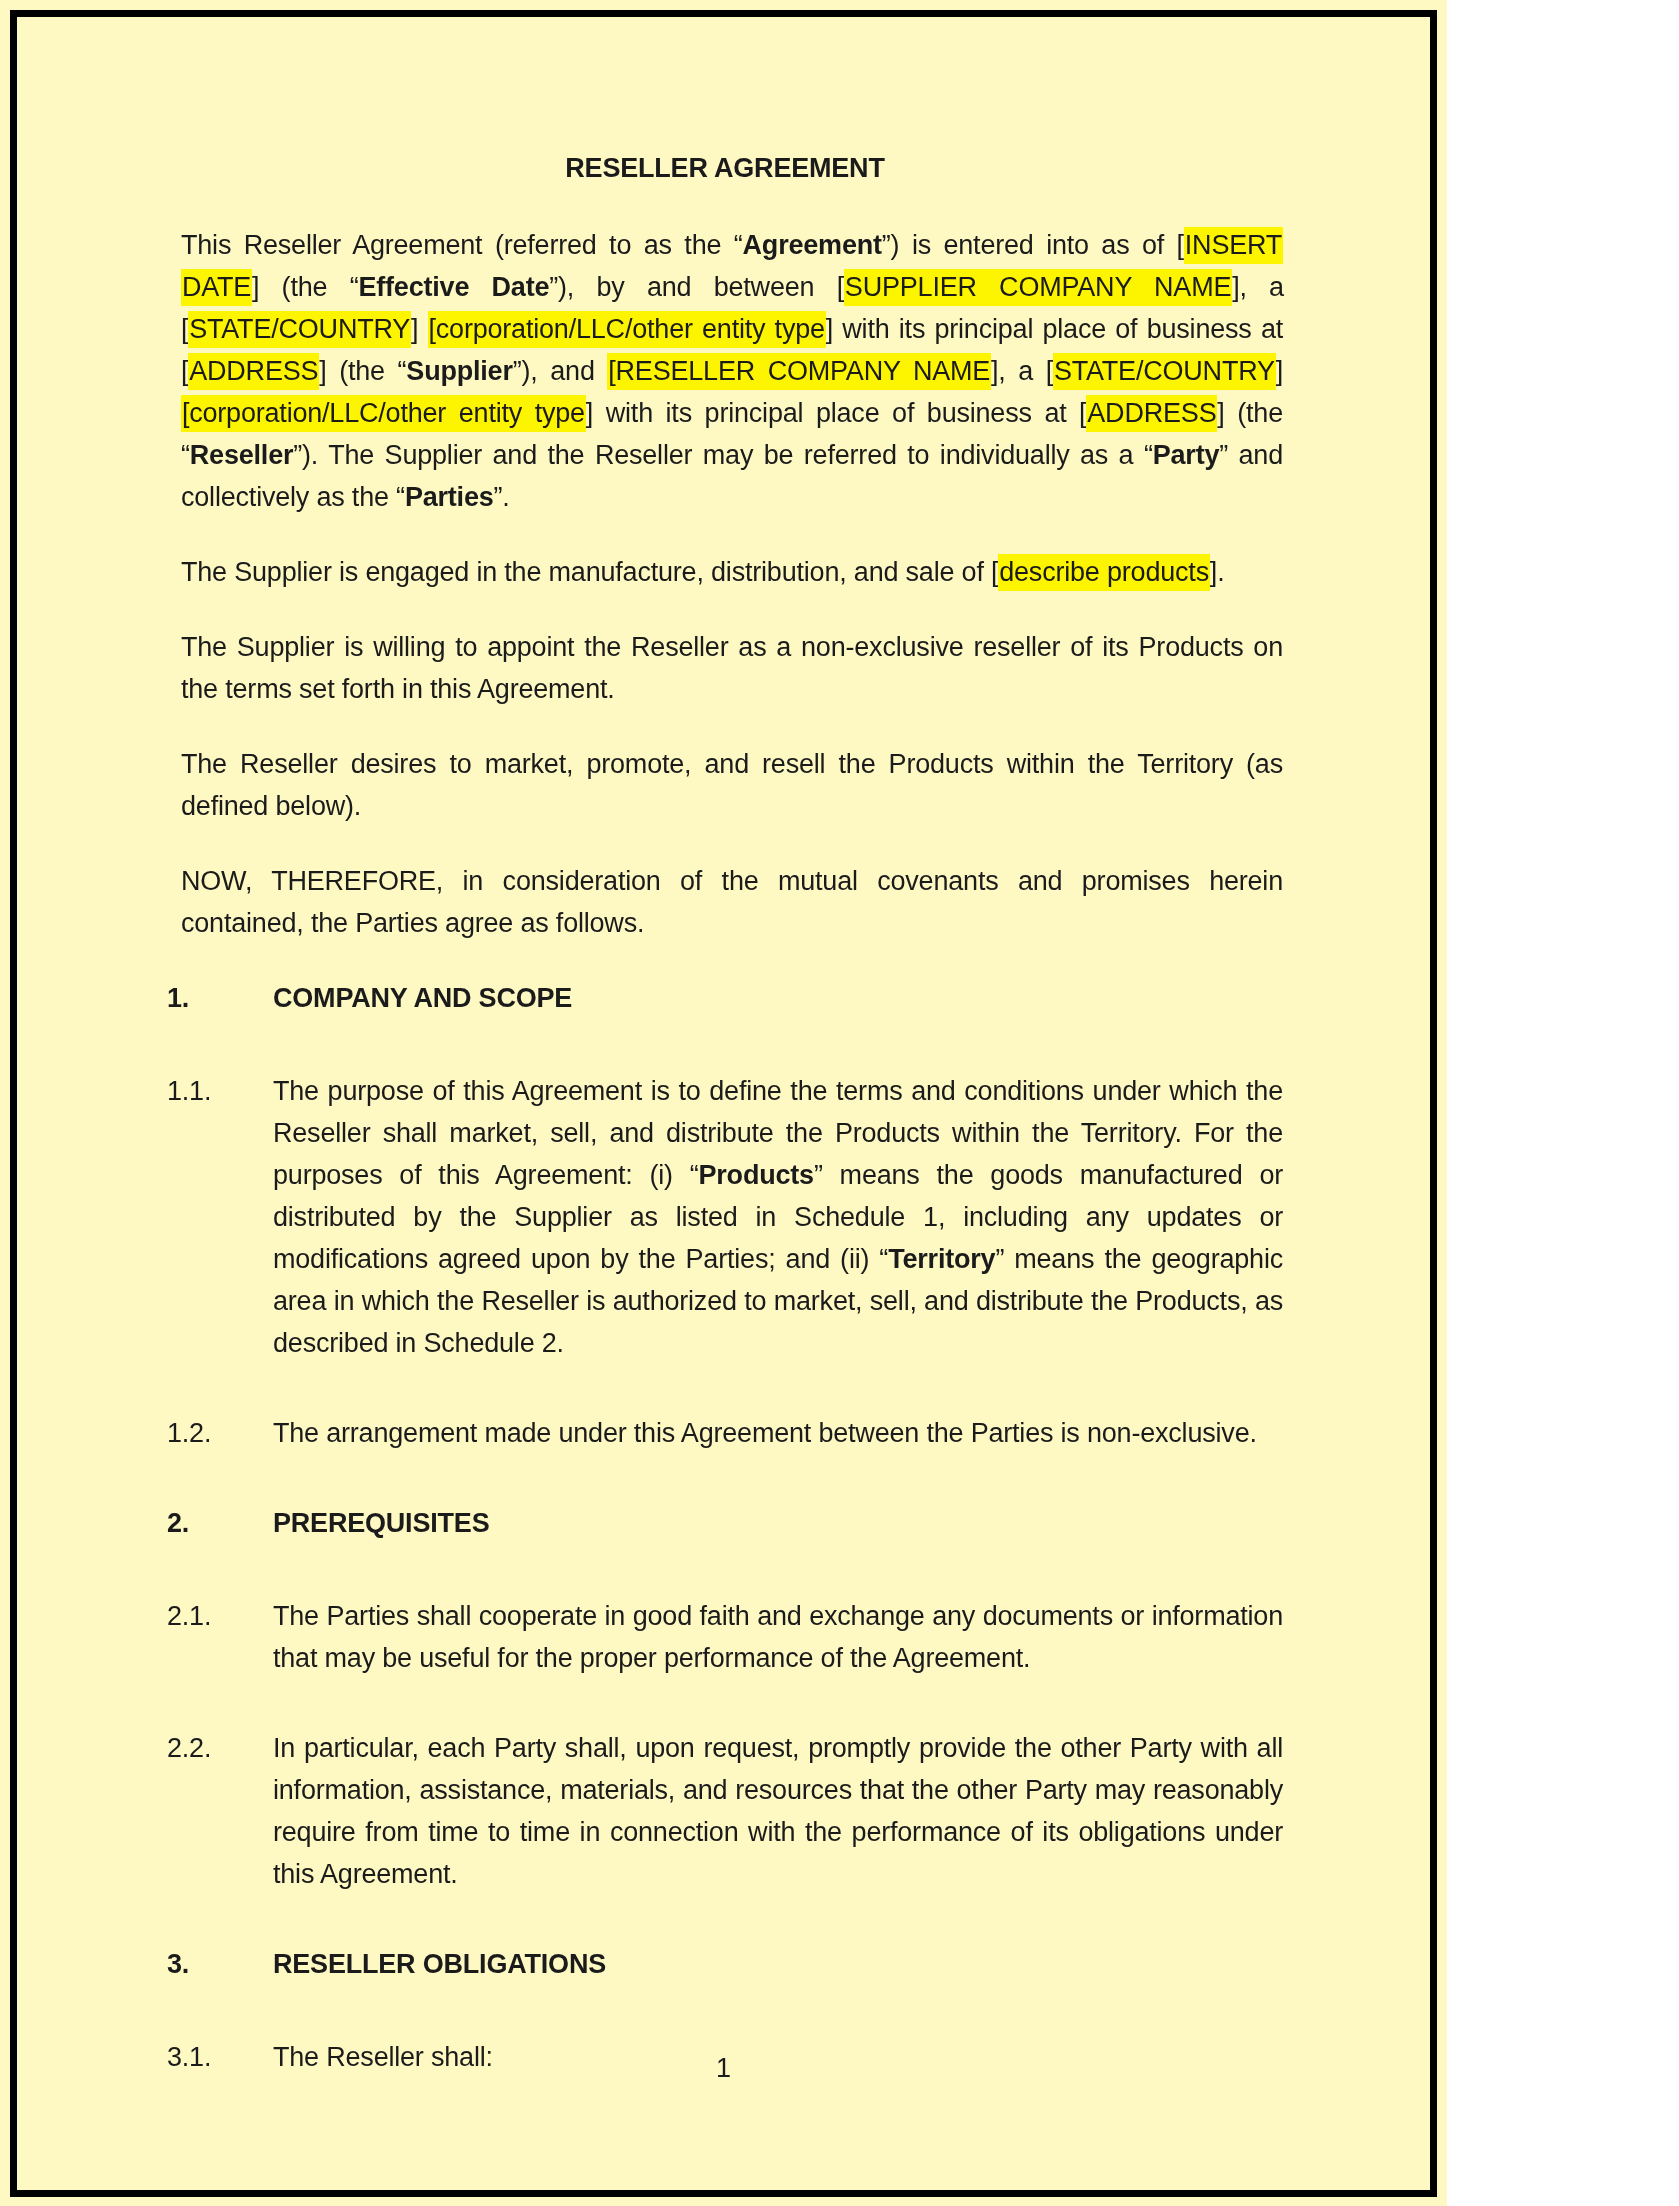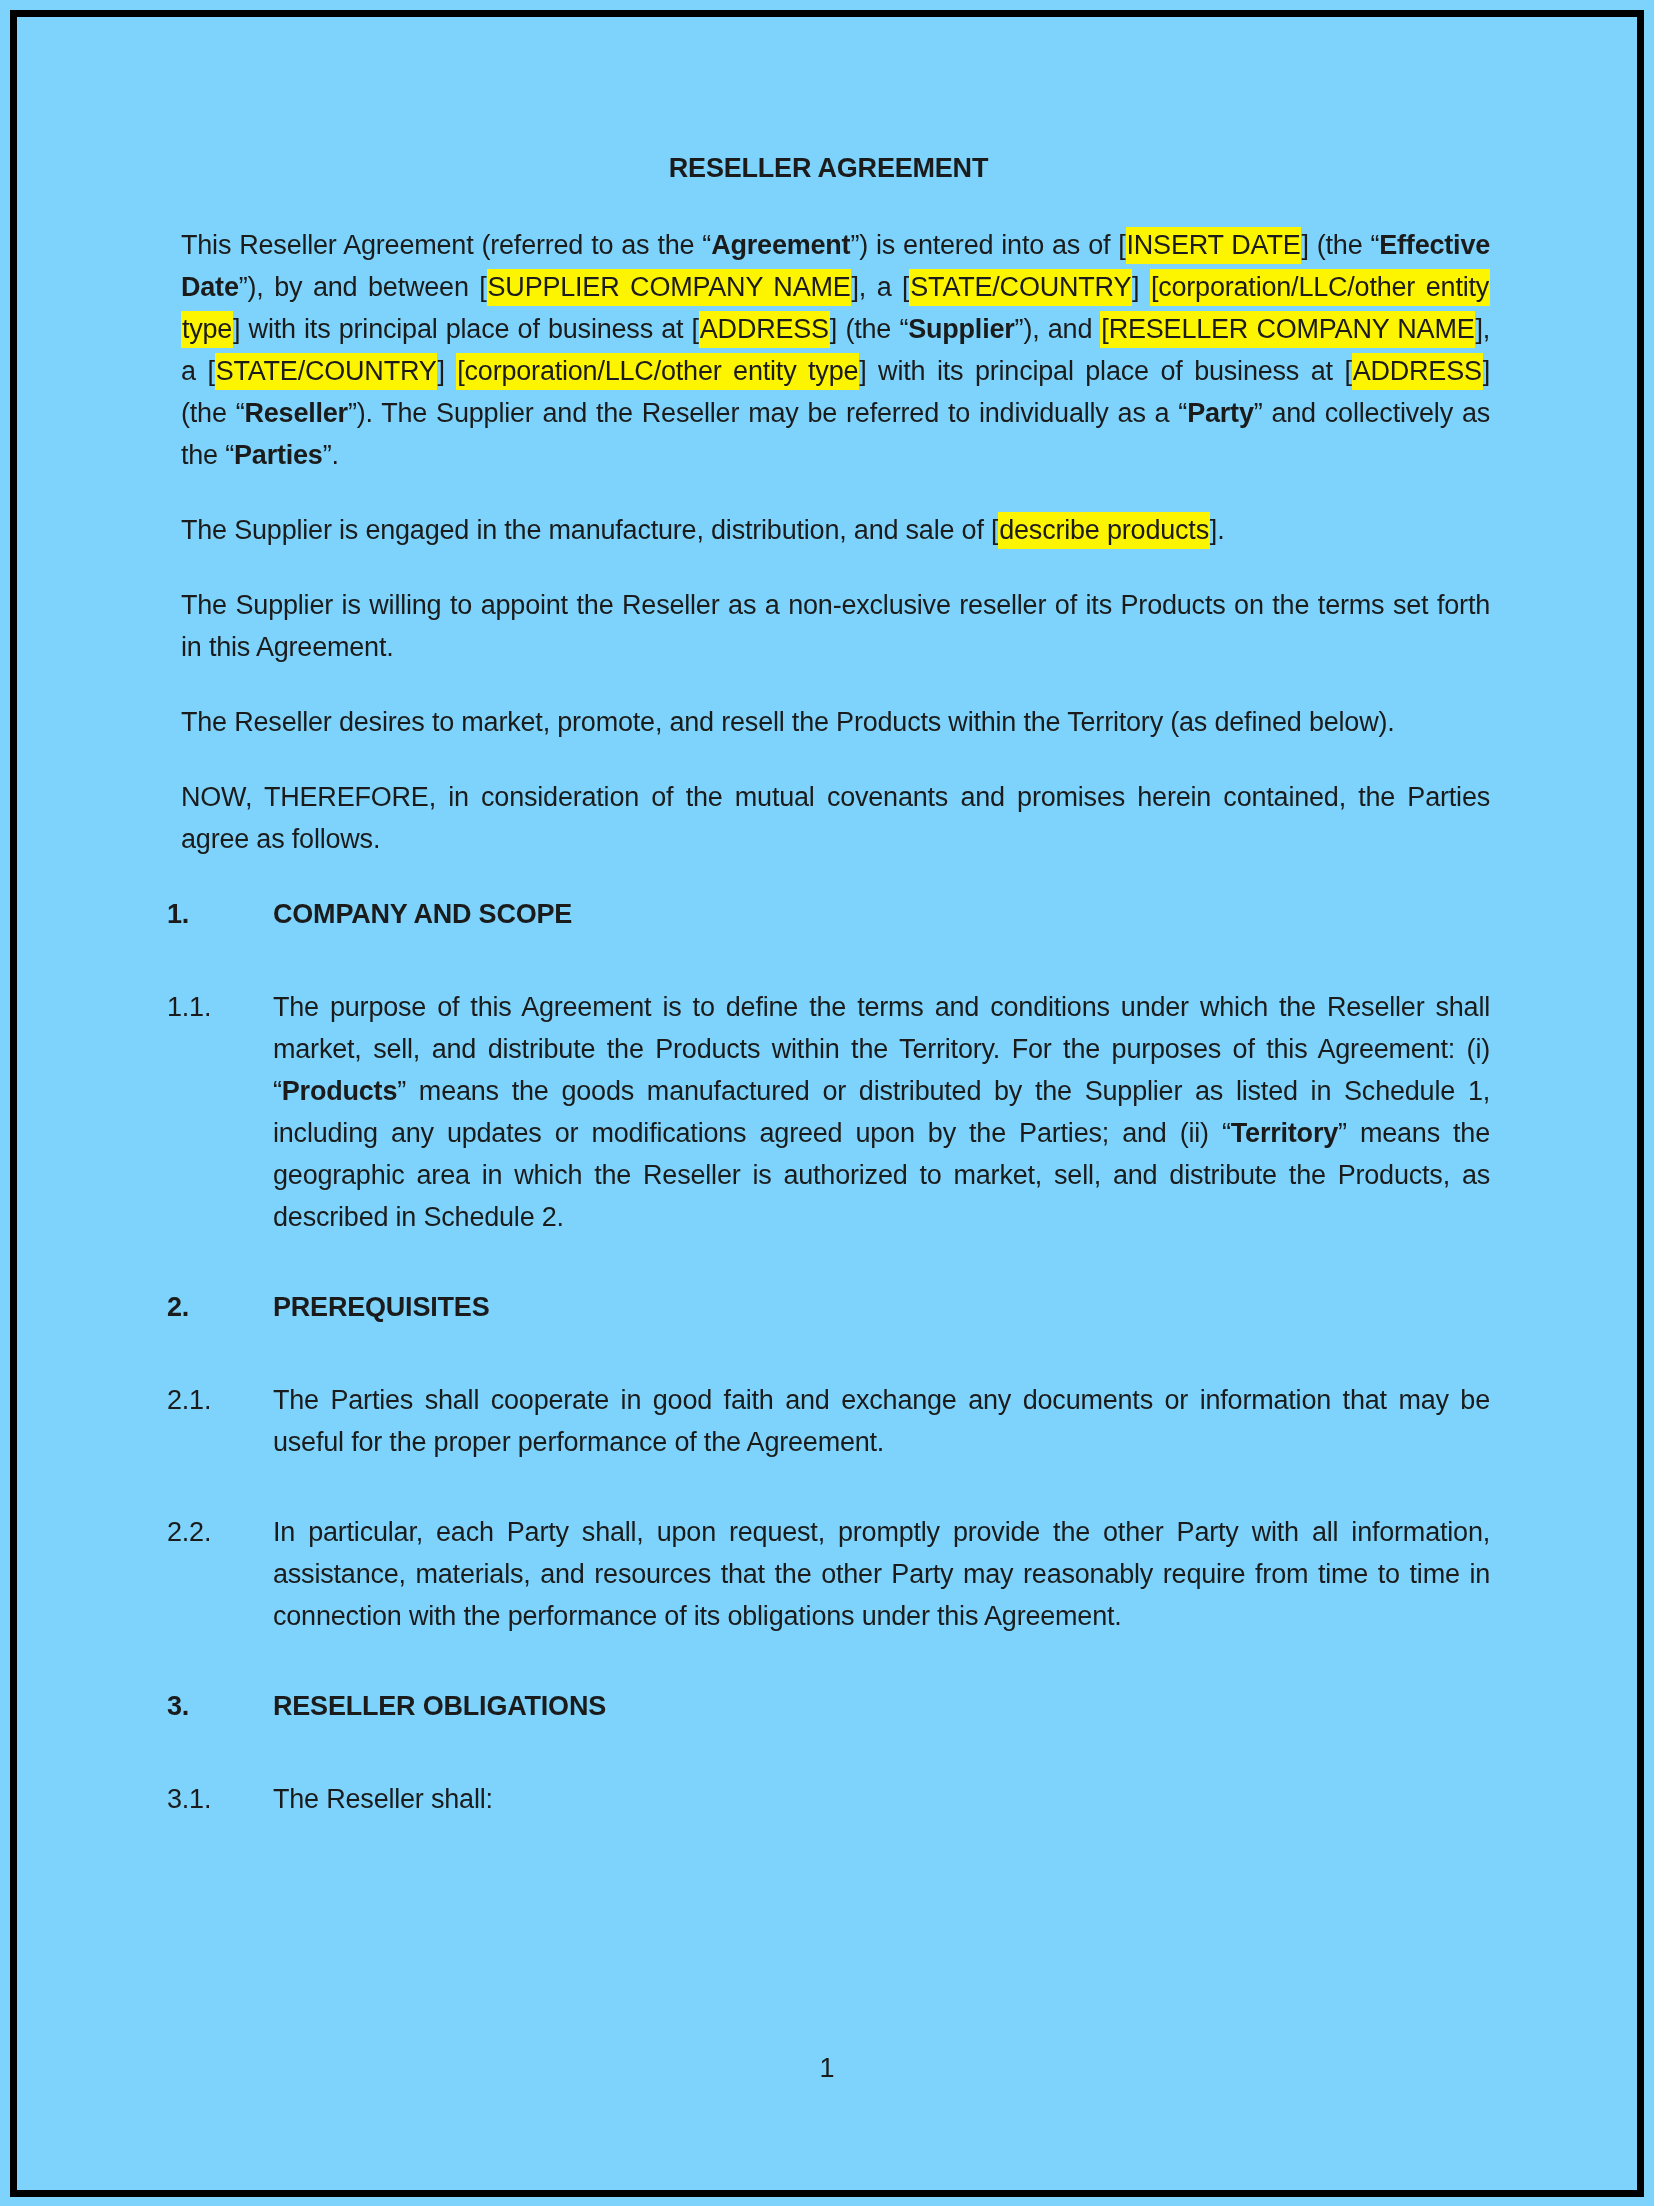--- a/index.html
+++ b/index.html
@@ -1,20 +1,20 @@
 <!DOCTYPE html>
 <html style="--hl: #fdf400; --text: #1b1b1b; --border: #000000;font-size:14px"><head>
 <meta charset="utf-8">
 <style>
   html, body { margin: 0; padding: 0; background: #ffffff; }
   .page {
     position: relative;
-    width: 1654px;
+    width: 1447px;
     height: 2207px;
-    background: #7dd3fc;
+    background: #fef9c3;
     font-family: "Liberation Sans", sans-serif;
     color: var(--text, #1b1b1b);
     overflow: hidden;
   }
   .frame {
     position: absolute;
     top: 9.7px; left: 9.7px; right: 9.7px; bottom: 9.7px;
     border: 7px solid var(--border, #000000);
     pointer-events: none;
   }
@@ -85,20 +85,24 @@
         <p class="doc-p"><span>The Reseller desires to market, promote, and resell the Products within the Territory (as defined below).</span></p>
         <p class="doc-p"><span>NOW, THEREFORE, in consideration of the mutual covenants and promises herein contained, the Parties agree as follows.</span></p>
         <div class="heading">
           <span class="num">1.</span>
           <span class="htext">COMPANY AND SCOPE</span>
         </div>
         <div class="np">
           <span class="num">1.1.</span>
           <div class="npbody"><span>The purpose of this Agreement is to define the terms and conditions under which the Reseller shall market, sell, and distribute the Products within the Territory. For the purposes of this Agreement: (i) “</span><span class="b">Products</span><span>” means the goods manufactured or distributed by the Supplier as listed in Schedule 1, including any updates or modifications agreed upon by the Parties; and (ii) “</span><span class="b">Territory</span><span>” means the geographic area in which the Reseller is authorized to market, sell, and distribute the Products, as described in Schedule 2.</span></div>
         </div>
+        <div class="np">
+          <span class="num">1.2.</span>
+          <div class="npbody"><span>The arrangement made under this Agreement between the Parties is non-exclusive.</span></div>
+        </div>
         <div class="heading">
           <span class="num">2.</span>
           <span class="htext">PREREQUISITES</span>
         </div>
         <div class="np">
           <span class="num">2.1.</span>
           <div class="npbody"><span>The Parties shall cooperate in good faith and exchange any documents or information that may be useful for the proper performance of the Agreement.</span></div>
         </div>
         <div class="np">
           <span class="num">2.2.</span>

